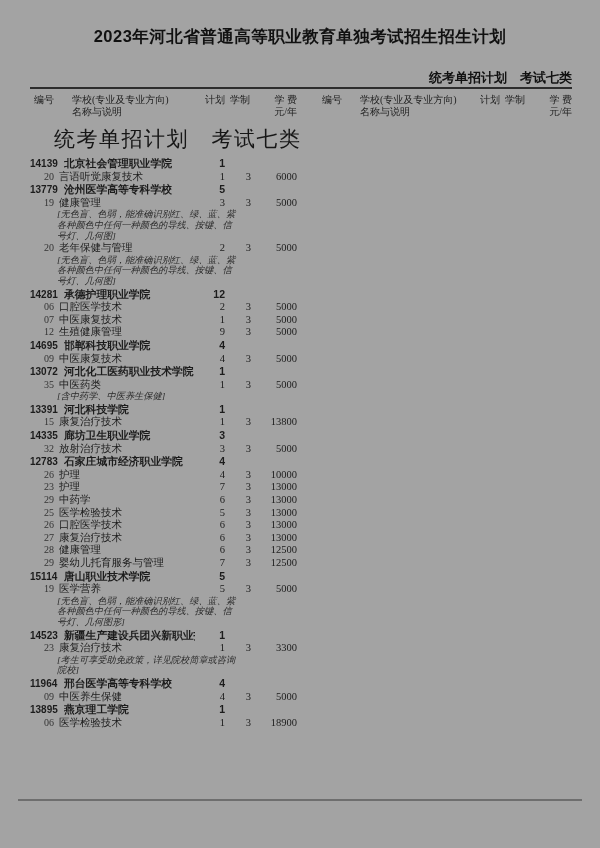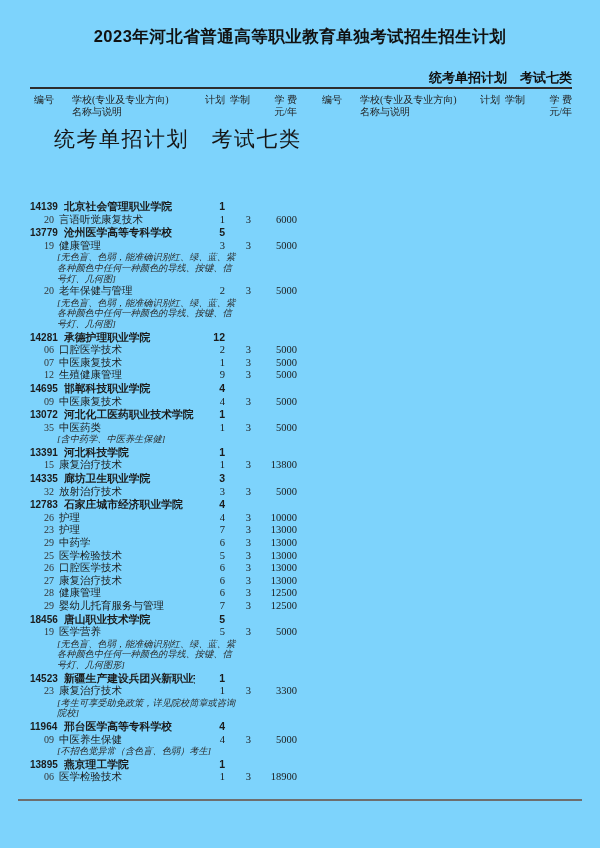--- a/index.html
+++ b/index.html
@@ -1,20 +1,20 @@
 <!DOCTYPE html>
 <html><head>
 <meta charset="utf-8">
 <style>
   html,body { margin:0; padding:0; background:#e8e8e8; }
   .page {
     position:relative;
     width:600px; height:848px;
     margin:0 auto;
-    background:#7dd3fc;
+    background:#a3a3a3;
     color:#1c1c1c;
     font-family:"Liberation Serif", serif;
     overflow:hidden;
   }
   .doc-title {
     position:absolute; top:26px; left:0; right:0;
     text-align:center;
     font-family:"Liberation Sans", sans-serif;
     font-weight:bold; font-size:16.5px; letter-spacing:0.5px;
     color:#111;
@@ -40,21 +40,21 @@
   .h-school{ flex:1; margin-left:18px; }
   .h-plan  { width:30px; flex:none; text-align:right; }
   .h-years { width:22px; flex:none; text-align:center; margin-left:4px; }
   .h-fee   { width:44px; flex:none; text-align:right; margin-left:2px; }
   .section-heading {
     position:absolute; top:125px; left:54px;
     font-size:21px; letter-spacing:1.5px; color:#161616;
     font-family:"Liberation Serif", serif;
   }
   .cols { position:absolute; top:157px; left:30px; width:542px; display:flex; }
-  .col-left  { width:267px; margin-right:21px;margin-top:43px; }
+  .col-left  { width:267px; margin-right:21px; }
   .col-right { width:254px; }
   .srow, .prow { display:flex; align-items:baseline; line-height:12.6px; font-size:10.5px; }
   .srow .code {
     width:34px; flex:none;
     font-family:"Liberation Sans", sans-serif; font-weight:bold; font-size:10px;
   }
   .srow .name {
     flex:1;
     font-family:"Liberation Sans", sans-serif; font-weight:bold; font-size:10.8px;
     white-space:nowrap; overflow:hidden;
@@ -284,21 +284,21 @@
           <span class="fee">12500</span>
         </div>
         <div class="prow">
           <span class="code">29</span>
           <span class="name">婴幼儿托育服务与管理</span>
           <span class="plan">7</span>
           <span class="years">3</span>
           <span class="fee">12500</span>
         </div>
         <div class="srow">
-          <span class="code">18456</span>
+          <span class="code">15114</span>
           <span class="name">唐山职业技术学院</span>
           <span class="plan">5</span>
           <span class="years"></span>
           <span class="fee"></span>
         </div>
         <div class="prow">
           <span class="code">19</span>
           <span class="name">医学营养</span>
           <span class="plan">5</span>
           <span class="years">3</span>
@@ -327,21 +327,20 @@
           <span class="years"></span>
           <span class="fee"></span>
         </div>
         <div class="prow">
           <span class="code">09</span>
           <span class="name">中医养生保健</span>
           <span class="plan">4</span>
           <span class="years">3</span>
           <span class="fee">5000</span>
         </div>
-        <div class="note">[不招色觉异常（含色盲、色弱）考生]</div>
         <div class="srow">
           <span class="code">13895</span>
           <span class="name">燕京理工学院</span>
           <span class="plan">1</span>
           <span class="years"></span>
           <span class="fee"></span>
         </div>
         <div class="prow">
           <span class="code">06</span>
           <span class="name">医学检验技术</span>

